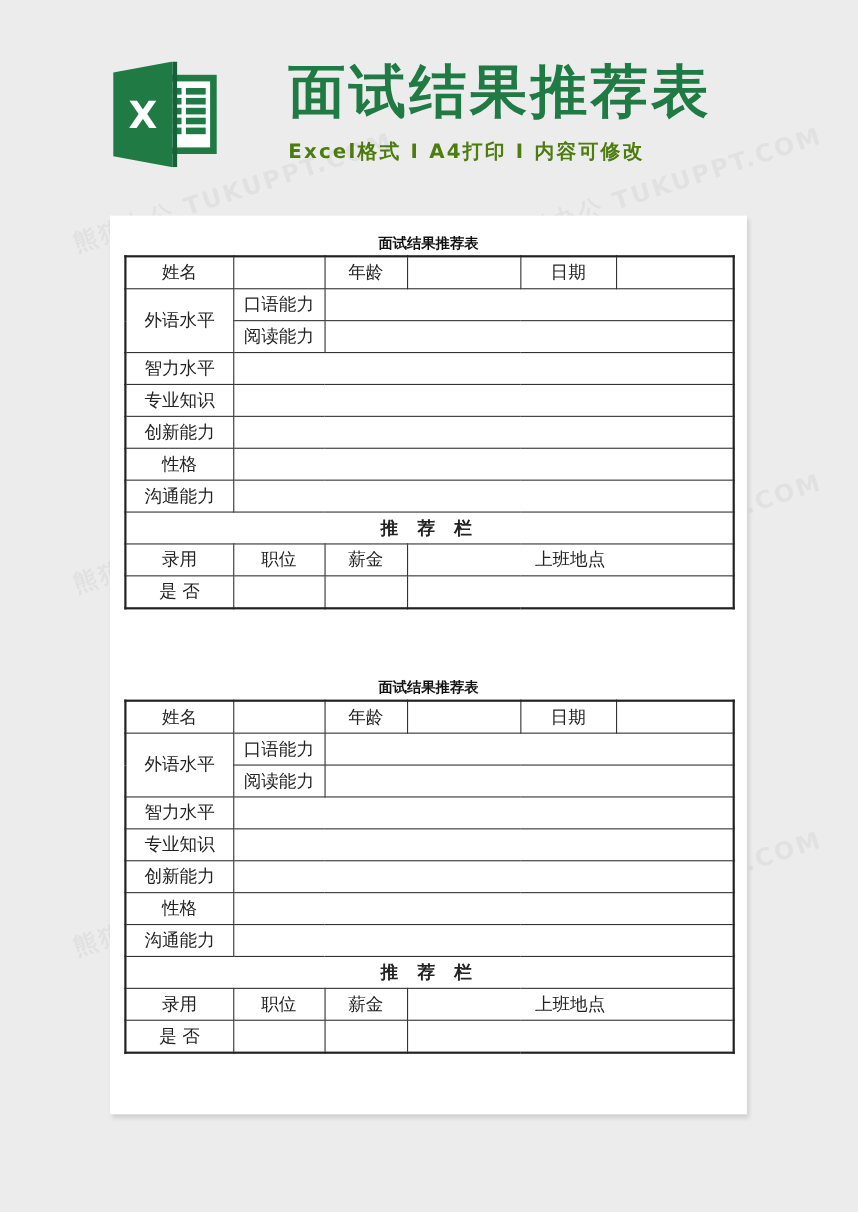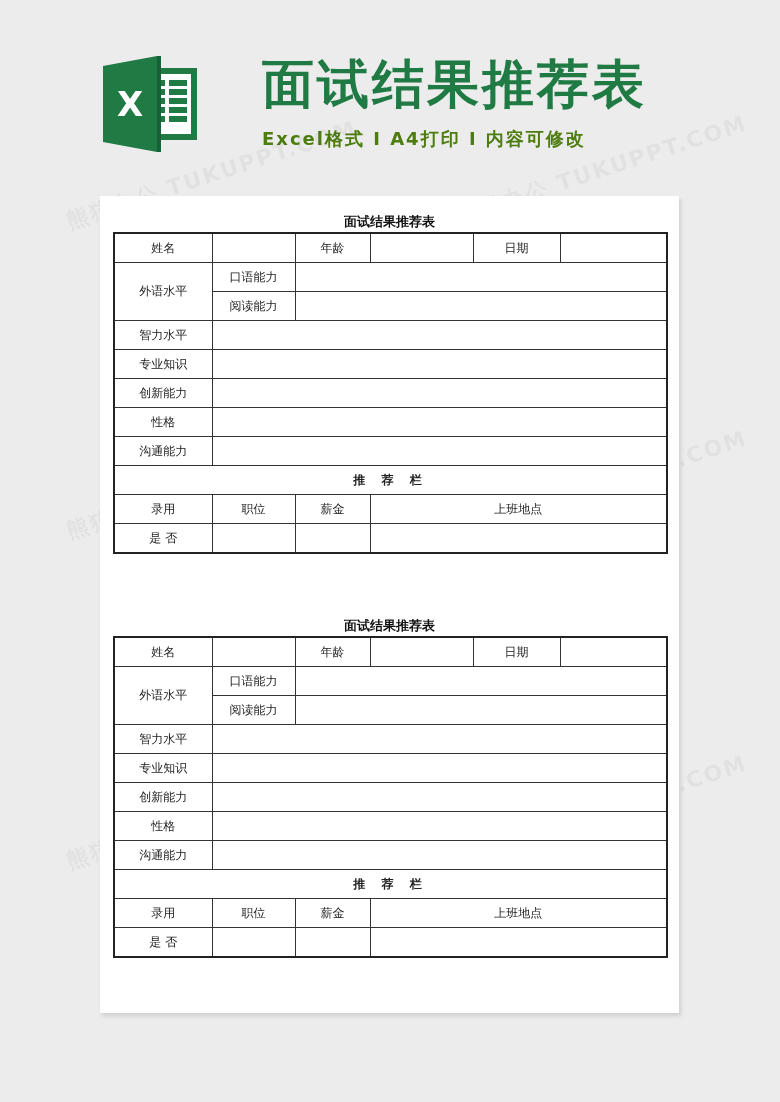--- a/index.html
+++ b/index.html
@@ -30,21 +30,21 @@
   .form-title {
     text-align:center; font-size:13px; font-weight:bold; color:#111;
     height:20px; line-height:20px; margin-bottom:0px;
   }
   table.form {
     width:553px; border-collapse:collapse; table-layout:fixed;
     border:2px solid #222;
   }
   table.form td {
     border:1px solid #333; height:28px; padding:0; text-align:center;
-    font-size:12px; color:#222; vertical-align:middle;
+    font-size:16px; color:#222; vertical-align:middle;
   }
   .bold-cell { font-weight:bold; letter-spacing:6px;margin-left:22px; }
 </style>
 </head>
 <body>
 
 <div class="header">
   <svg class="excel-icon" viewBox="0 0 98 96">
     <rect x="40" y="12" width="56" height="72" fill="#1f7a44"></rect>
     <rect x="50" y="18" width="40" height="60" fill="#fff"></rect>

